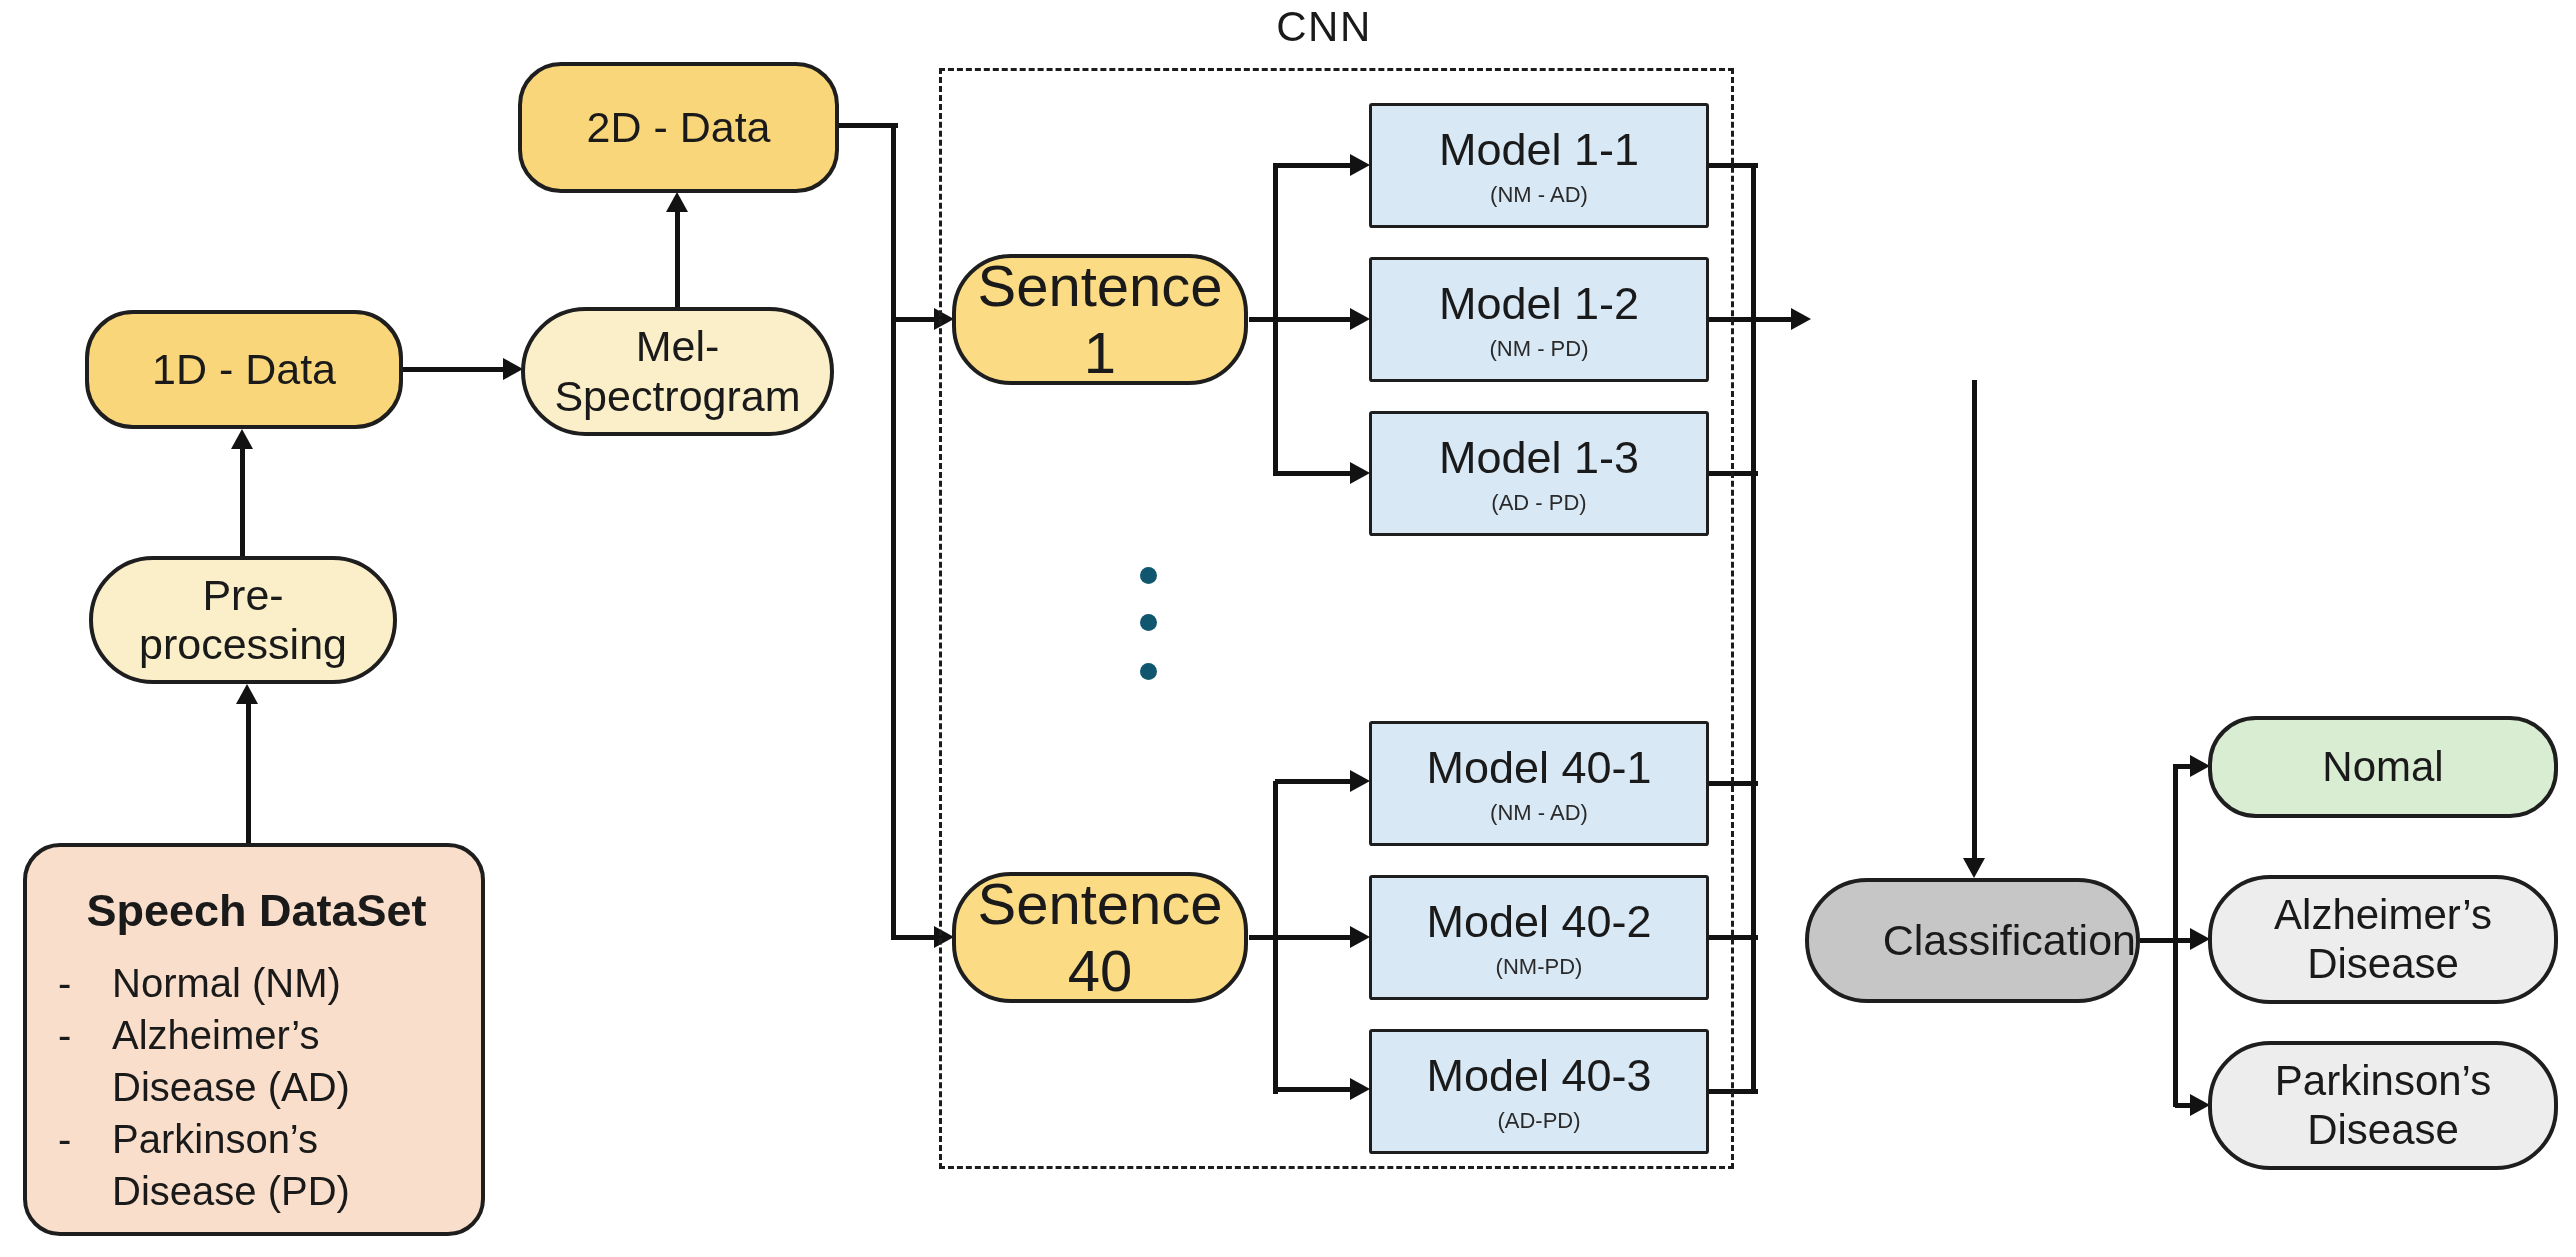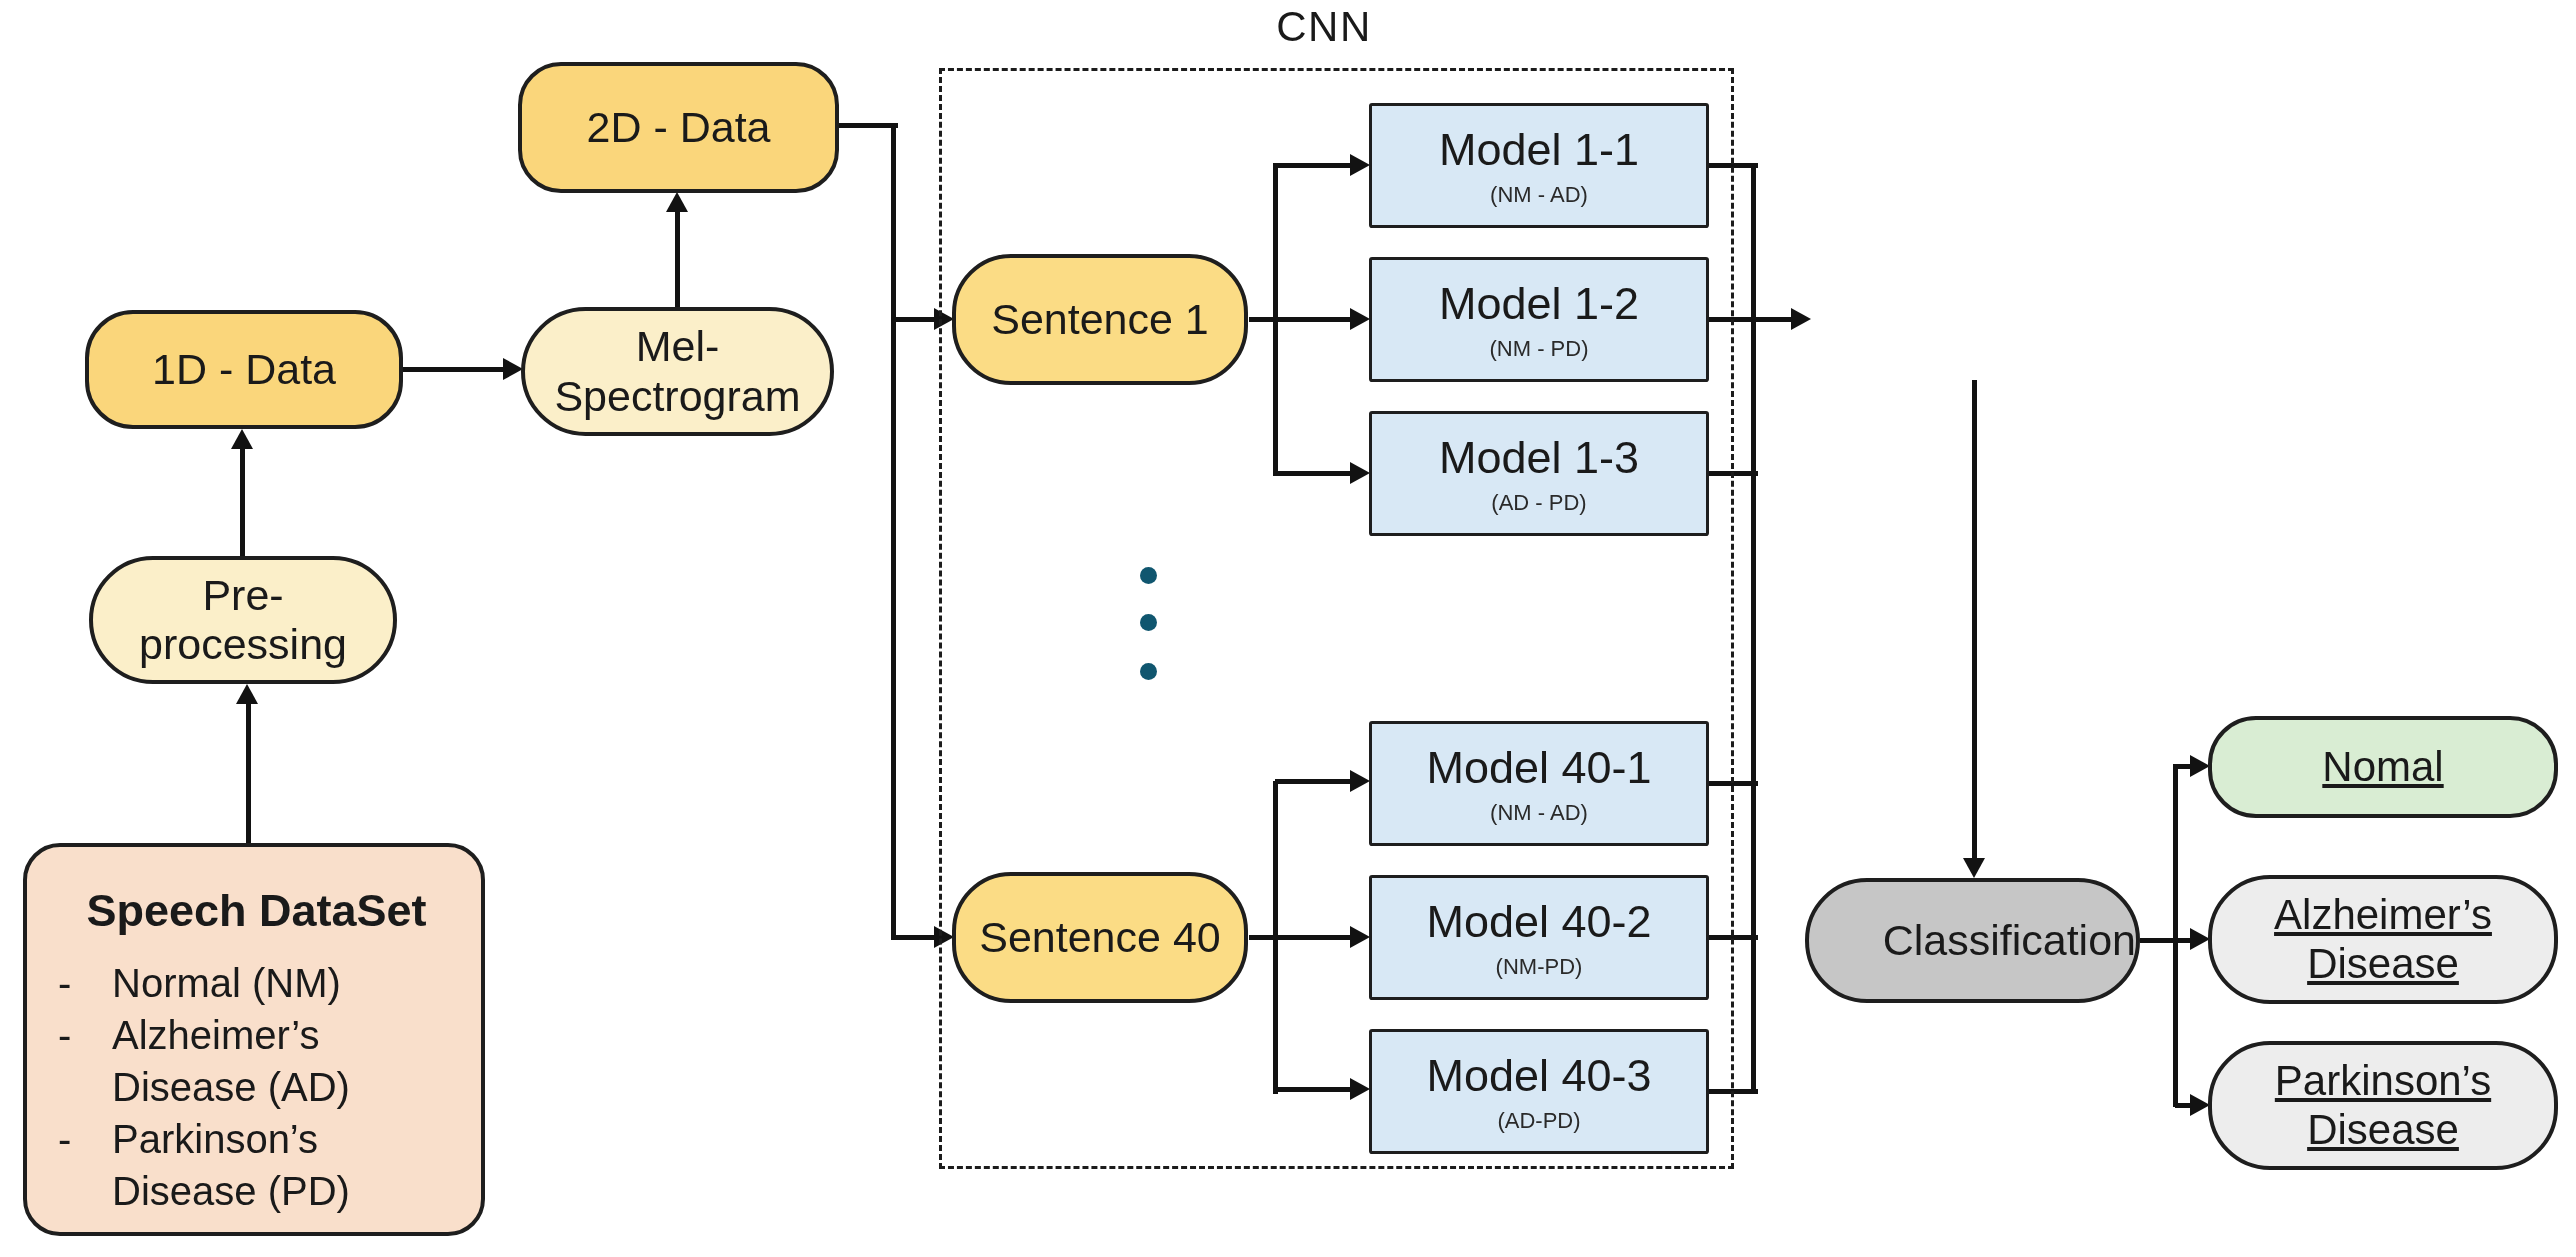--- a/index.html
+++ b/index.html
@@ -2,25 +2,25 @@
 <html style="--background: #FFFFFF; --node-yellow: #FAD67B; --sentence-yellow: #FBDC85; --cream: #FBEFC9; --peach: #F9DFCB; --model-blue: #D8E8F5; --normal-green: #D9EDD3; --disease-gray: #EDEDED; --classification-gray: #C6C6C6; --border-dark: #1E1E1E; --line-black: #121212; --dots-teal: #10566F; --text: #1A1A1A;font-size:12.3px"><head>
 <meta charset="utf-8">
 <style>
   html,body{margin:0;padding:0;background:#fff;}
   body{width:2576px;height:1257px;position:relative;font-family:"Liberation Sans",sans-serif;color:var(--text,#1a1a1a);}
   #canvas{position:absolute;left:0;top:0;width:2576px;height:1257px;background:var(--background,#fff);overflow:hidden;}
 
   
   .node{position:absolute;box-sizing:border-box;border:4.6px solid var(--border-dark);display:flex;flex-direction:column;align-items:center;justify-content:center;text-align:center;line-height:1.15;}
   .pill-label{font-size:43px;}
-  .sent-label{font-size:43px;}
+  .sent-label{font-size:58px;}
   .model{background:var(--model-blue);border-width:3.8px;border-radius:3.1px;}
   .model .m-title{font-size:45px;}
   .model .m-sub{font-size:22px;margin-top:6.2px;color:#2a2a2a;}
-  .out-label{font-size:42px;text-decoration:underline;}
+  .out-label{font-size:42px;}
 
   
   .cnn-box{position:absolute;box-sizing:border-box;border:3.8px dashed #1c1c1c;background:transparent;}
   .cnn-label{position:absolute;font-size:42px;text-align:center;letter-spacing:1.5px;}
 
   
   .speech{align-items:stretch;justify-content:flex-start;padding:26px 26px 15.4px 31px;text-align:left;}
   .sd-title{font-size:45px;font-weight:bold;text-align:center;margin-bottom:20px;}
   .sd-row{display:flex;font-size:40px;line-height:1.3;}
   .sd-dash{width:54px;flex:0 0 54px;}

